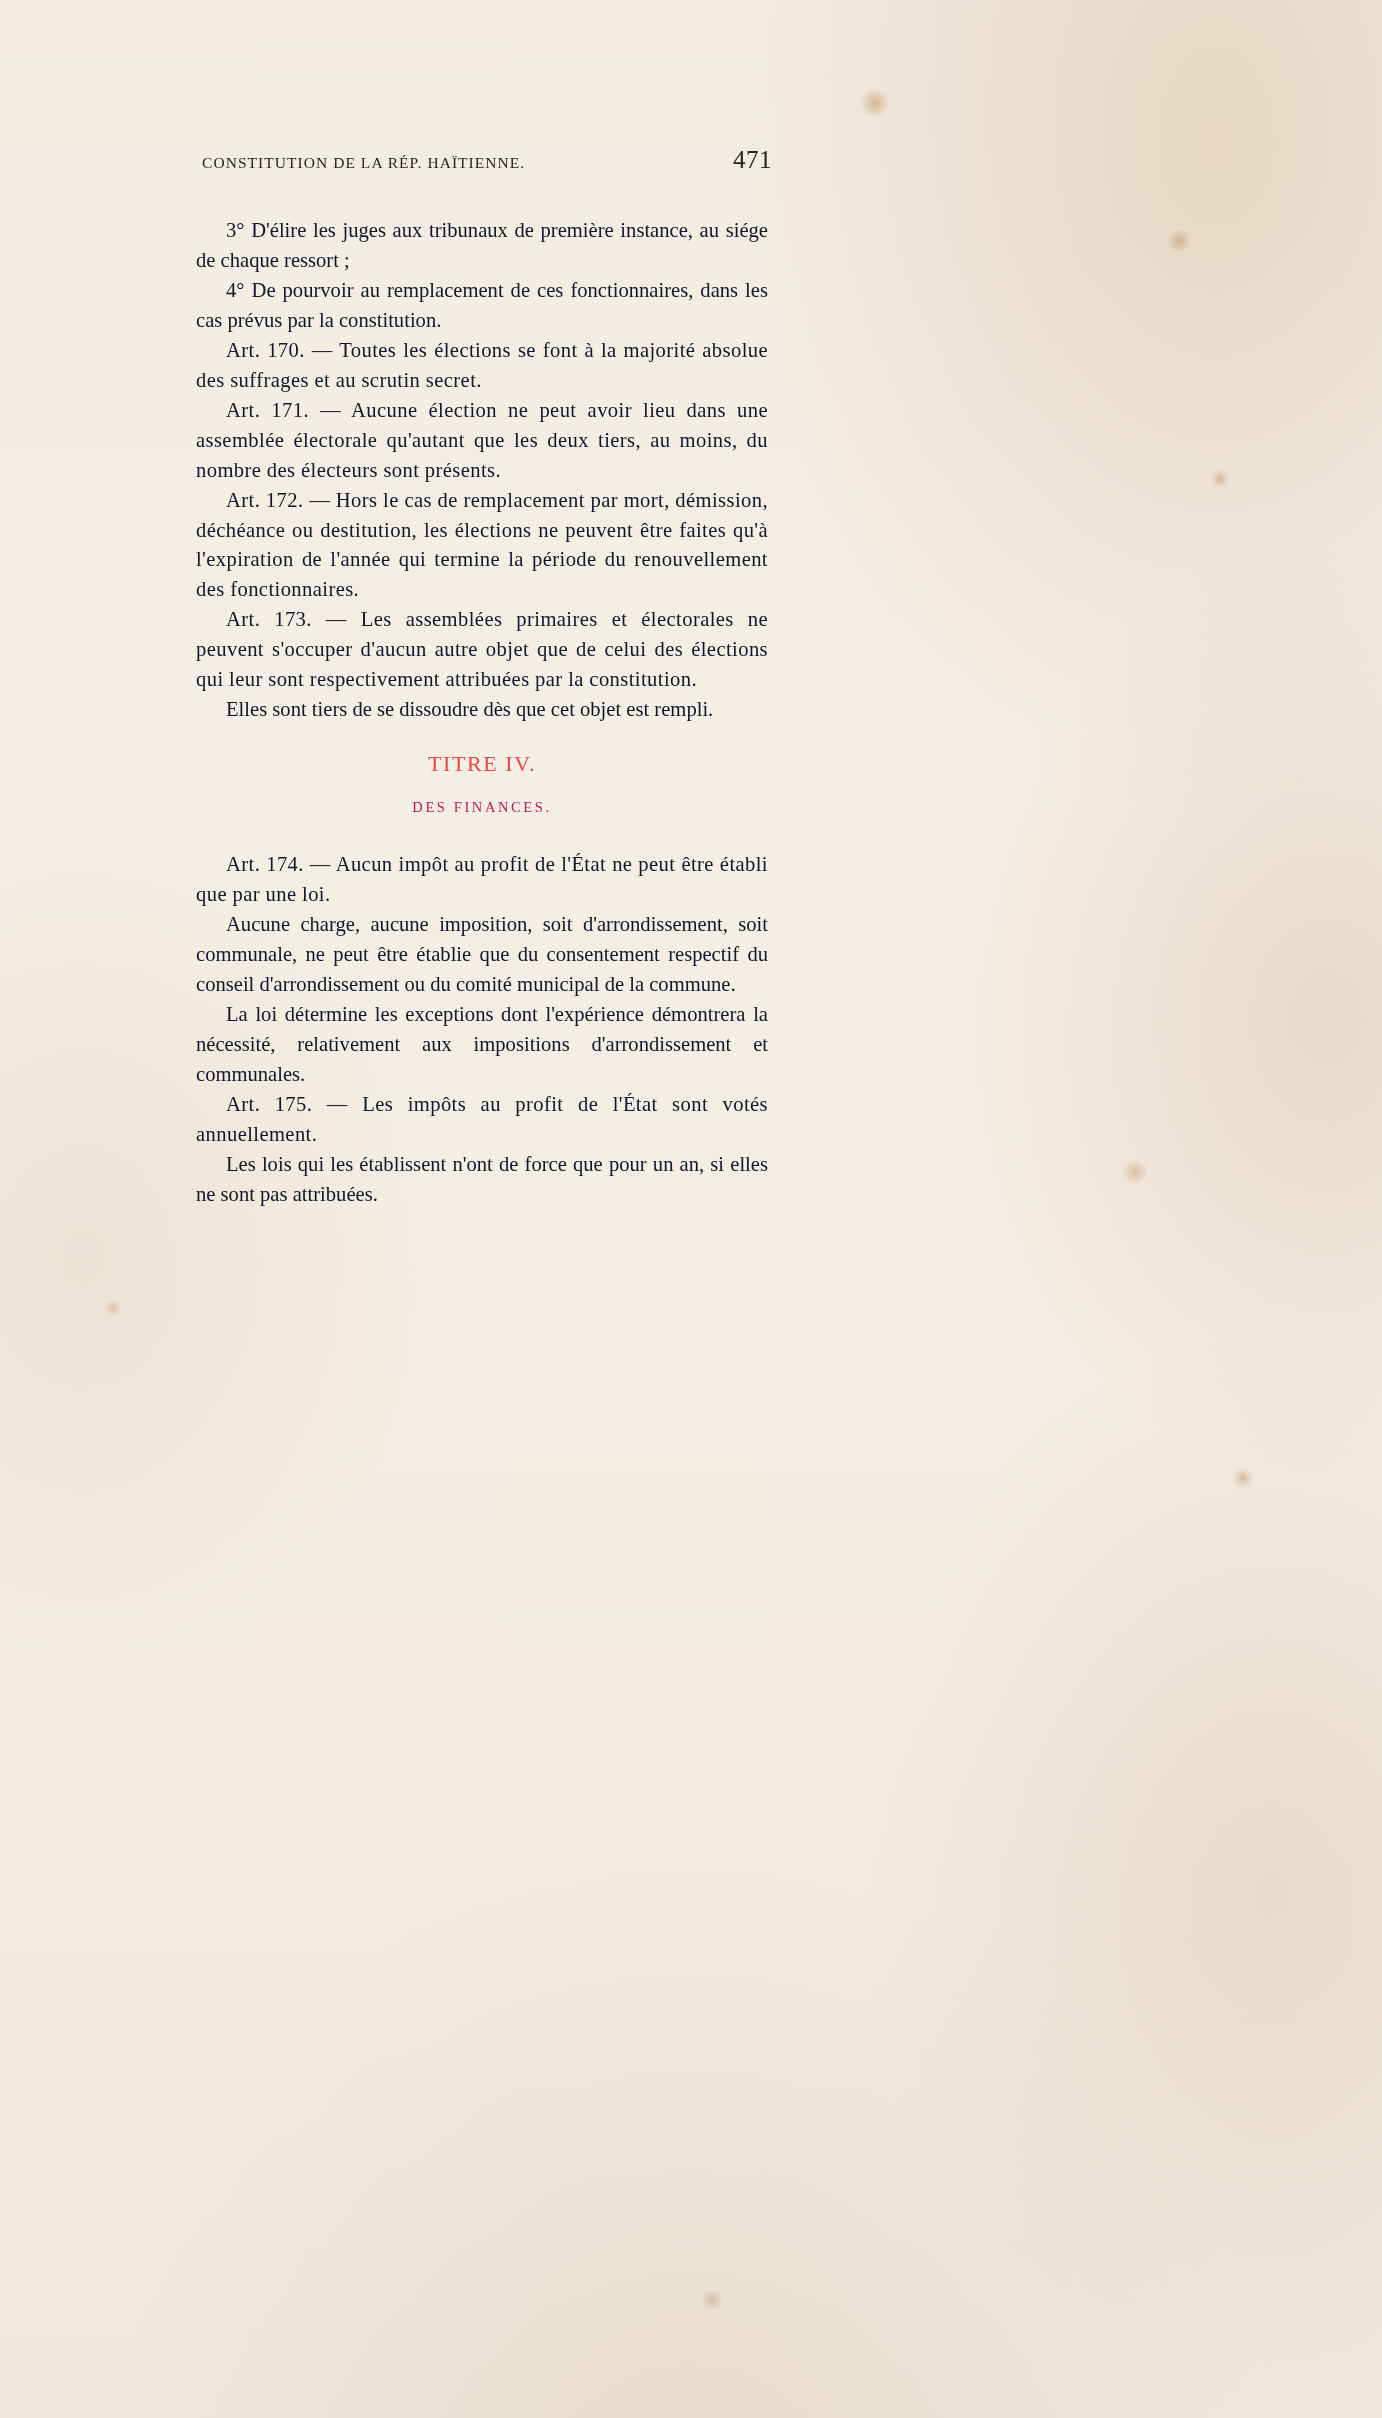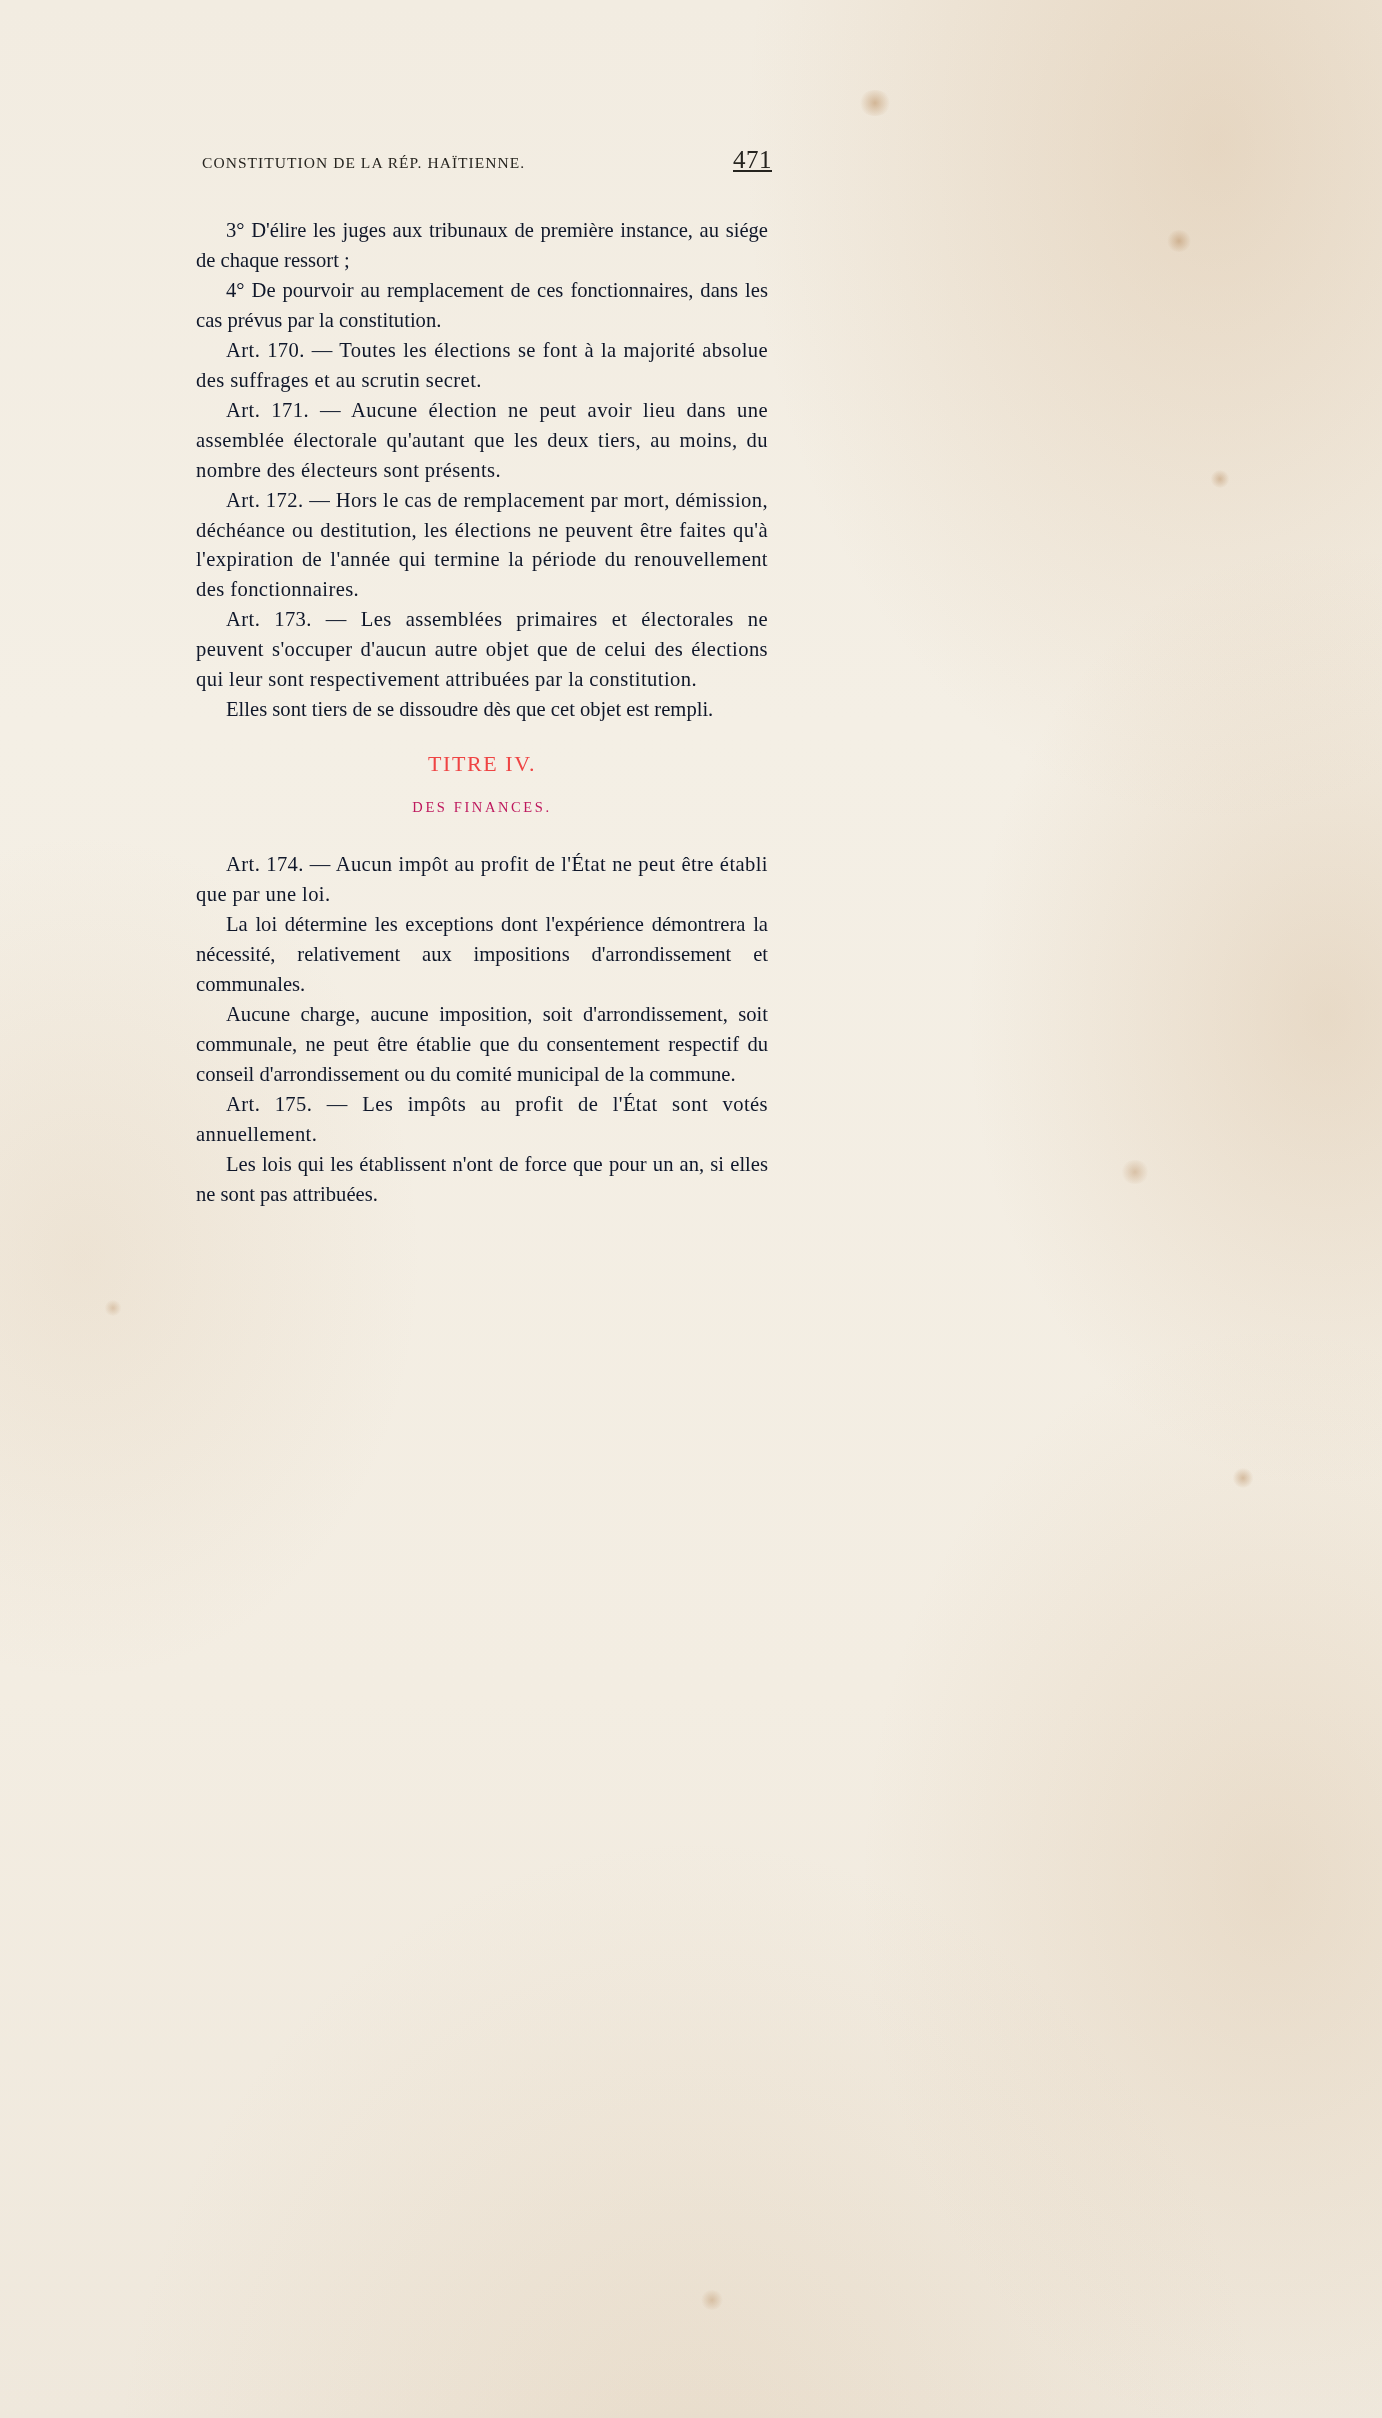--- a/index.html
+++ b/index.html
@@ -55,21 +55,20 @@
     font-variant: small-caps;
     text-transform: uppercase;
     color: #26241f;
     white-space: nowrap;
   }
   .running-head .rh-folio {
     font-size: 25px;
     color: #26241f;
     letter-spacing: .5px;
     margin-right: -4px;
-    text-decoration: underline;
   }
 
   p {
     margin: 0;
     font-size: 20.6px;
     line-height: 1.455;
     text-align: justify;
     text-justify: inter-word;
     color: #0f172a;
     -webkit-font-smoothing: antialiased;
@@ -123,18 +122,18 @@
   <p class="indent art">Art. 172. — Hors le cas de remplacement par mort, démission, déchéance ou destitution, les élections ne peuvent être faites qu'à l'expiration de l'année qui termine la période du renouvellement des fonctionnaires.</p>
   <p class="indent art">Art. 173. — Les assemblées primaires et électorales ne peuvent s'occuper d'aucun autre objet que de celui des élections qui leur sont respectivement attribuées par la constitution.</p>
   <p class="indent">Elles sont tiers de se dissoudre dès que cet objet est rempli.</p>
 
   <div class="title-block">
     <div class="titre">TITRE IV.</div>
     <div class="subtitle">DES FINANCES.</div>
   </div>
 
   <p class="indent art gap-after-sub">Art. 174. — Aucun impôt au profit de l'État ne peut être établi que par une loi.</p>
+  <p class="indent">Aucune charge, aucune imposition, soit d'arrondissement, soit communale, ne peut être établie que du consentement respectif du conseil d'arrondissement ou du comité municipal de la commune.</p>
   <p class="indent">La loi détermine les exceptions dont l'expérience démontrera la nécessité, relativement aux impositions d'arrondissement et communales.</p>
-  <p class="indent">Aucune charge, aucune imposition, soit d'arrondissement, soit communale, ne peut être établie que du consentement respectif du conseil d'arrondissement ou du comité municipal de la commune.</p>
   <p class="indent art">Art. 175. — Les impôts au profit de l'État sont votés annuellement.</p>
   <p class="indent">Les lois qui les établissent n'ont de force que pour un an, si elles ne sont pas attribuées.</p>
 
 </div>
 
 </body></html>

